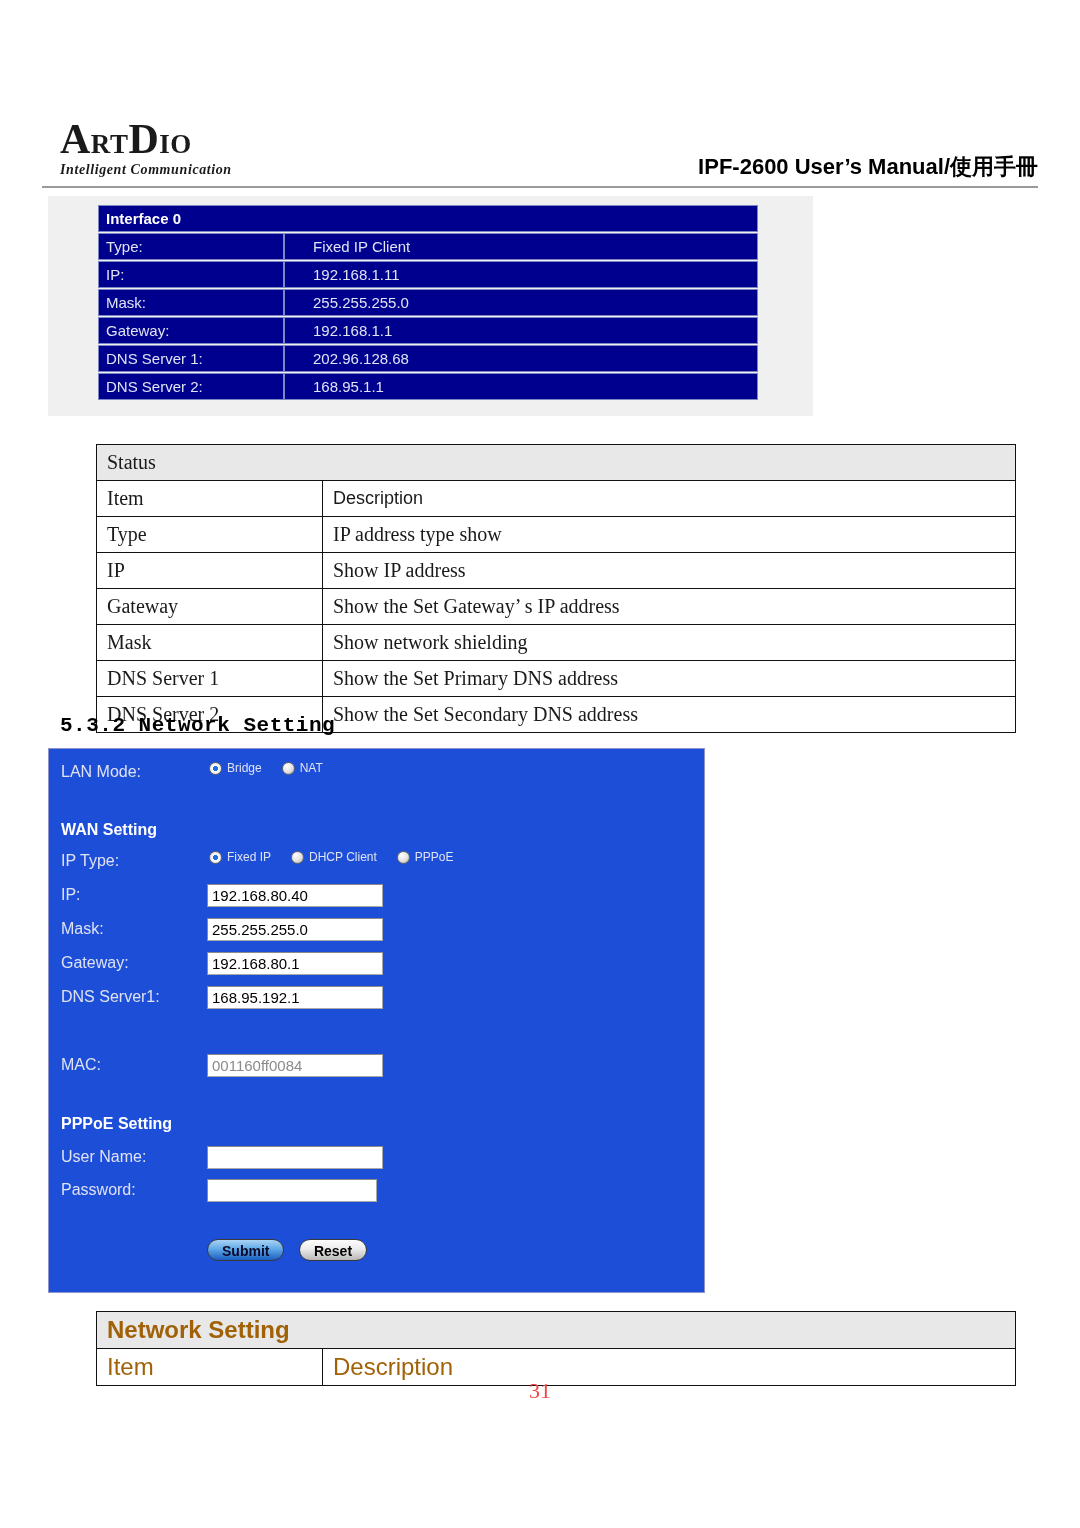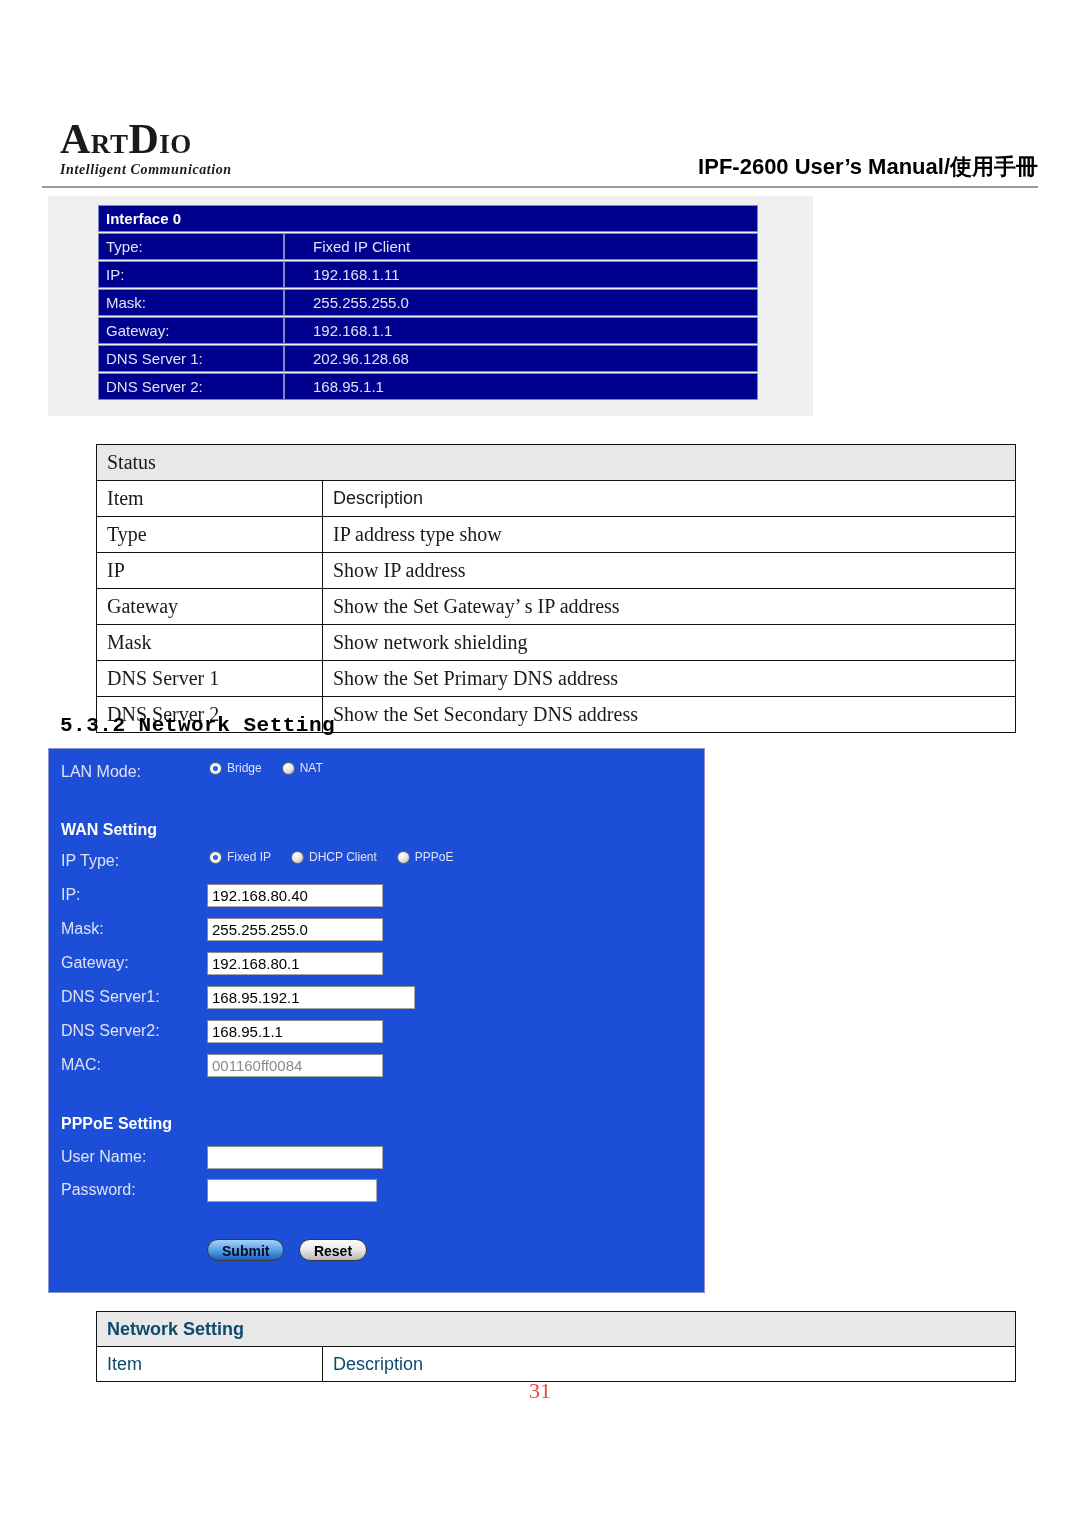--- a/index.html
+++ b/index.html
@@ -259,22 +259,22 @@
     left: 96px;
     top: 1311px;
     width: 920px;
     border-collapse: collapse;
     border: 1.5px solid #111;
   }
   #netset-table td {
     border: 1.5px solid #111;
     padding: 4px 10px;
     font-family: "Liberation Sans", sans-serif;
-    font-size: 18px;
-    color: #0c4a6e;
+    font-size: 24px;
+    color: #a16207;
     height: 26px;
     vertical-align: middle;
   }
   #netset-table td.title-cell {
     background: #e8e8e8;
     font-weight: bold;
   }
   #netset-table td.col-item { width: 205px; }
 
   
@@ -421,27 +421,23 @@
     <span class="frm-input" style="width:176px;">255.255.255.0</span>
   </div>
 
   <div class="frm-row" style="top:203px;">
     <span class="frm-label">Gateway:</span>
     <span class="frm-input" style="width:176px;">192.168.80.1</span>
   </div>
 
   <div class="frm-row" style="top:237px;">
     <span class="frm-label">DNS Server1:</span>
-    <span class="frm-input" style="width:208px;">168.95.192.1</span>
-  </div>
-
-  <div class="frm-row" style="top:271px;">
-    <span class="frm-label">DNS Server2:</span>
-    <span class="frm-input" style="width:176px;">168.95.1.1</span>
-  </div>
+    <span class="frm-input" style="width:176px;">168.95.192.1</span>
+  </div>
+
 
   <div class="frm-row" style="top:305px;">
     <span class="frm-label">MAC:</span>
     <span class="frm-input disabled" style="width:176px;">001160ff0084</span>
   </div>
 
   <div class="frm-row" style="top:366px;">
     <span class="frm-section-title">PPPoE Setting</span>
   </div>
 

